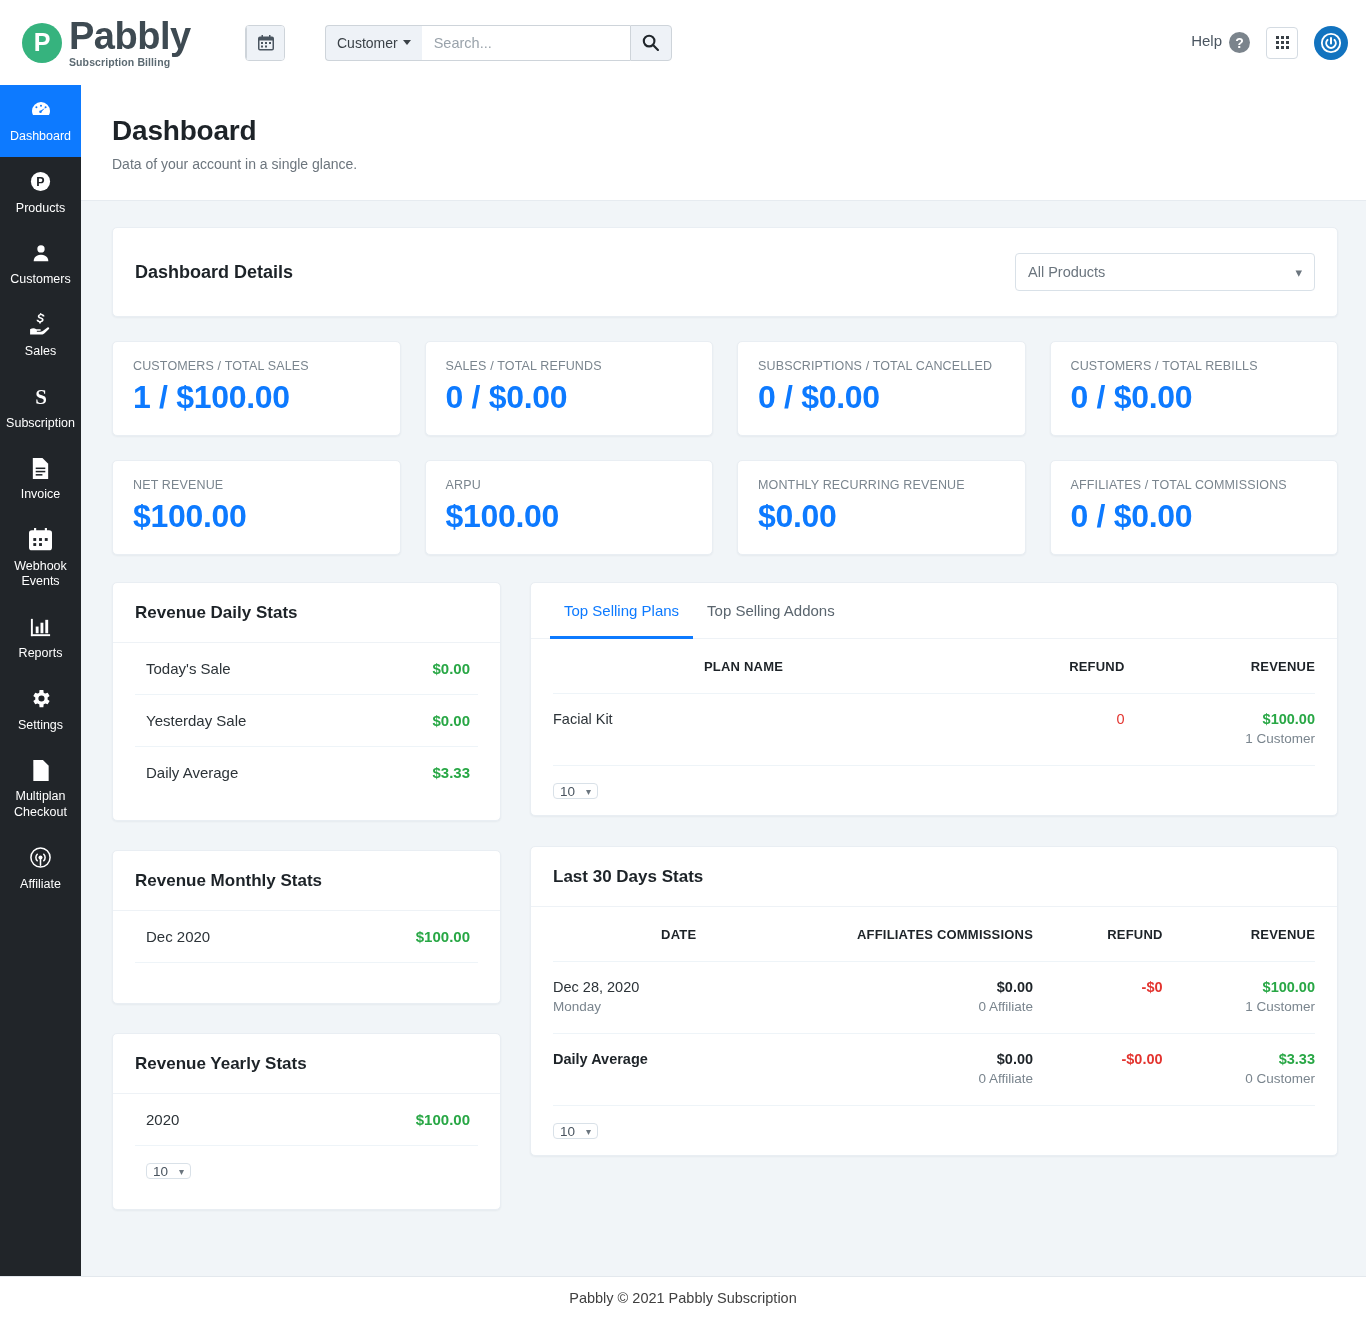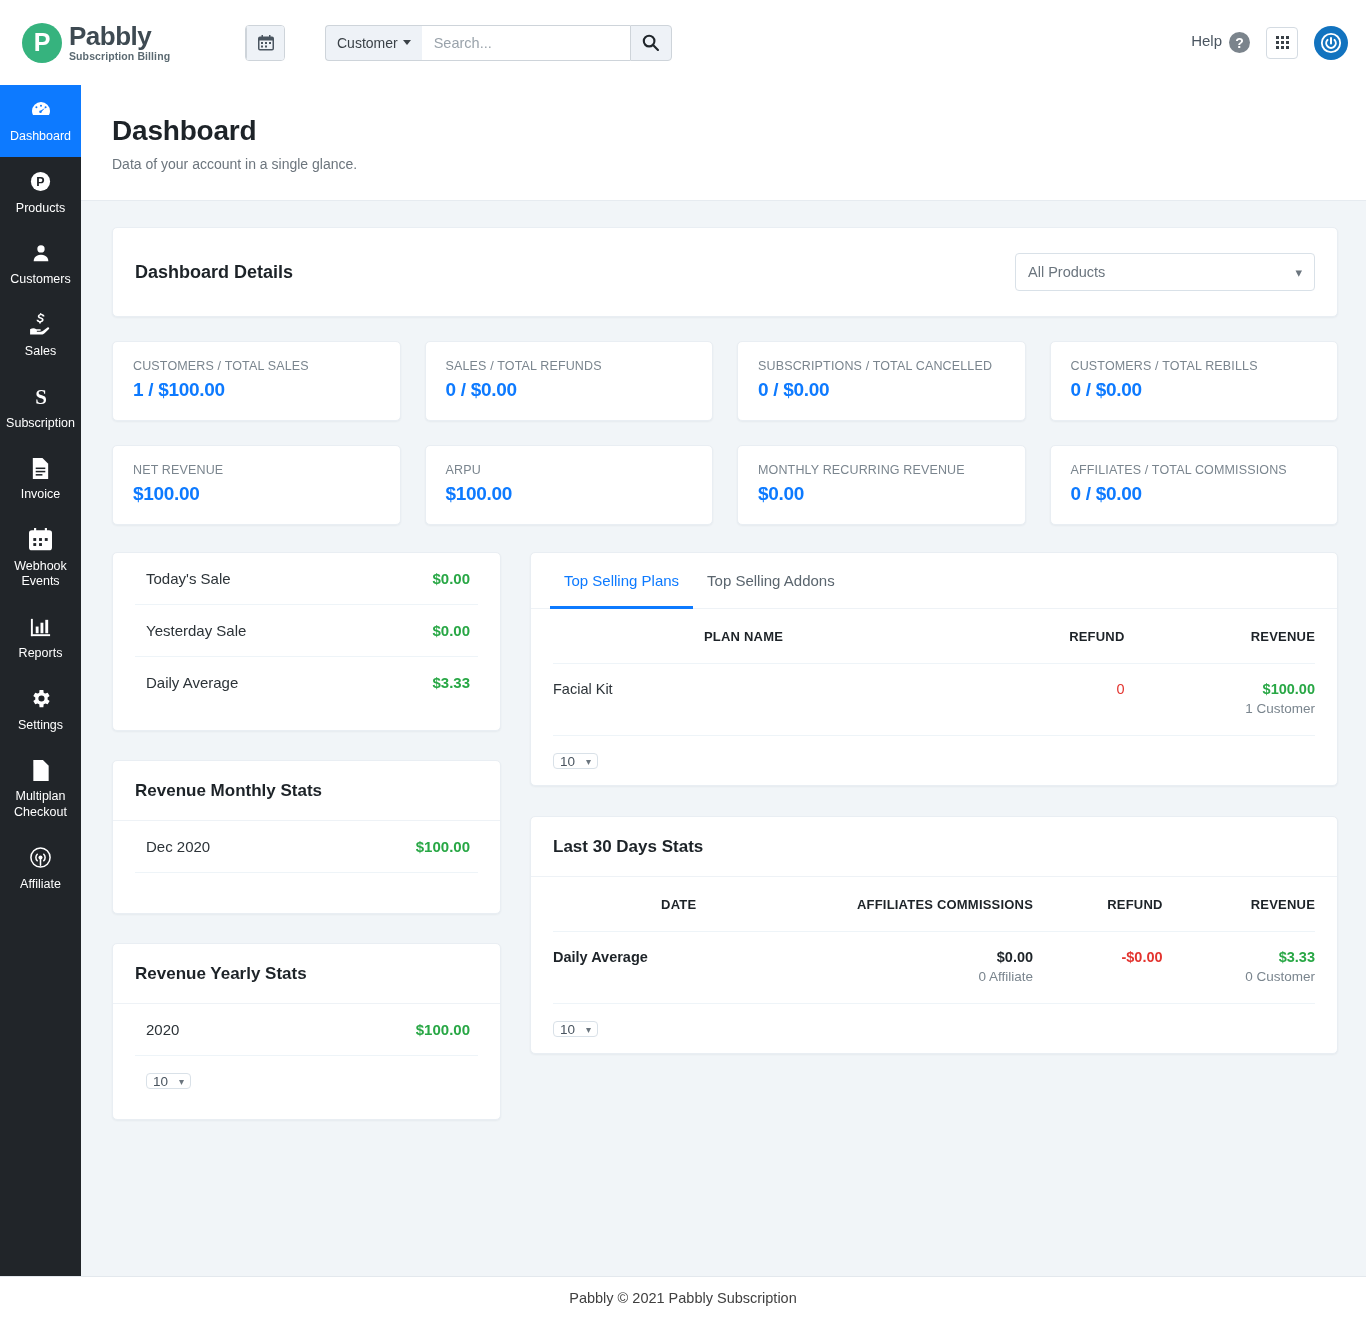--- a/index.html
+++ b/index.html
@@ -21,21 +21,21 @@
     background:#fff; display:flex; align-items:center; z-index:5;
   }
   .logo-wrap{ width:245px; display:flex; align-items:center; padding-left:22px; }
   .logo-mark{
     width:40px; height:40px; border-radius:50%;
     background:#36b37e; display:flex; align-items:center; justify-content:center;
     color:#fff; font-size:25px; font-weight:bold; line-height:1;
     font-family:"Liberation Sans", sans-serif;
   }
   .logo-text{ margin-left:7px; line-height:1; }
-  .logo-name{ font-size:26px; font-weight:bold; color:#3e4a52; letter-spacing:-.5px; }
+  .logo-name{ font-size:38px; font-weight:bold; color:#3e4a52; letter-spacing:-.5px; }
   .logo-sub{ font-size:10.5px; font-weight:bold; color:#5c6a72; letter-spacing:.1px; margin-top:2px;}
 
   .daterange{
     display:flex; height:36px; border:1px solid #ced4da; border-radius:4px;
     overflow:hidden; background:#fff;
   }
   .daterange-input{
     width:216px; border:0; outline:none; padding:0 12px; font-size:14.5px;
     color:#3a4147; background:#fff; font-family:"Liberation Sans", sans-serif;
   }
@@ -116,21 +116,21 @@
   }
   .chev{ color:#6b757e; font-size:13px; }
 
   .stat-row{ display:flex; gap:24px; margin-top:24px; }
   .stat-card{
     flex:1; background:#fff; border:1px solid #e9eef3; border-radius:5px;
     box-shadow:0 1px 2px rgba(20,40,60,.05);
     padding:17px 20px 19px;
   }
   .stat-label{ font-size:12.5px; color:#7a858e; letter-spacing:.15px; }
-  .stat-value{ font-size:19px; font-weight:bold; color:#0d7aff; margin-top:6px; letter-spacing:-.3px; }
+  .stat-value{ font-size:32px; font-weight:bold; color:#0d7aff; margin-top:6px; letter-spacing:-.3px; }
 
   .cols{ display:flex; gap:29px; margin-top:27px; align-items:flex-start; }
   .col-left{ width:389px; flex:none; }
   .col-right{ flex:1; }
 
   .card-head{ padding:20px 22px 19px; border-bottom:1px solid #eef2f6; }
   .card-head h3{ margin:0; font-size:17px; font-weight:bold; color:#1d2328; }
   .card-body{ padding:0 22px 22px; }
 
   .kv-row{ display:flex; justify-content:space-between; align-items:center; padding:17px 0; border-bottom:1px solid #eef4f8; }
@@ -422,20 +422,23 @@
           <div class="stat-label">AFFILIATES / TOTAL COMMISSIONS</div>
           <div class="stat-value">0 / $0.00</div>
         </div>
       </div>
 
       <div class="cols">
 
         <div class="col-left">
 
           <div class="card">
+            <div class="card-head">
+              <h3>Revenue Daily Stats</h3>
+            </div>
             <div class="card-body">
               <div class="kv-row">
                 <span class="kv-key">Today's Sale</span>
                 <span class="kv-val">$0.00</span>
               </div>
               <div class="kv-row">
                 <span class="kv-key">Yesterday Sale</span>
                 <span class="kv-val">$0.00</span>
               </div>
               <div class="kv-row" style="border-bottom:0">
@@ -528,20 +531,37 @@
                   <tr>
                     <th class="lft" style="width:33%">DATE</th>
                     <th style="width:30%">AFFILIATES COMMISSIONS</th>
                     <th style="width:17%">REFUND</th>
                     <th style="width:20%">REVENUE</th>
                   </tr>
                 </thead>
                 <tbody>
                   <tr>
                     <td class="lft">
+                      <span>Dec 28, 2020</span>
+                      <span class="sub-line">Monday</span>
+                    </td>
+                    <td>
+                      <span class="dark-b">$0.00</span>
+                      <span class="sub-line">0 Affiliate</span>
+                    </td>
+                    <td>
+                      <span class="redb">-$0</span>
+                    </td>
+                    <td>
+                      <span class="green">$100.00</span>
+                      <span class="sub-line">1 Customer</span>
+                    </td>
+                  </tr>
+                  <tr>
+                    <td class="lft">
                       <span class="dark-b">Daily Average</span>
                     </td>
                     <td>
                       <span class="dark-b">$0.00</span>
                       <span class="sub-line">0 Affiliate</span>
                     </td>
                     <td>
                       <span class="redb">-$0.00</span>
                     </td>
                     <td>

